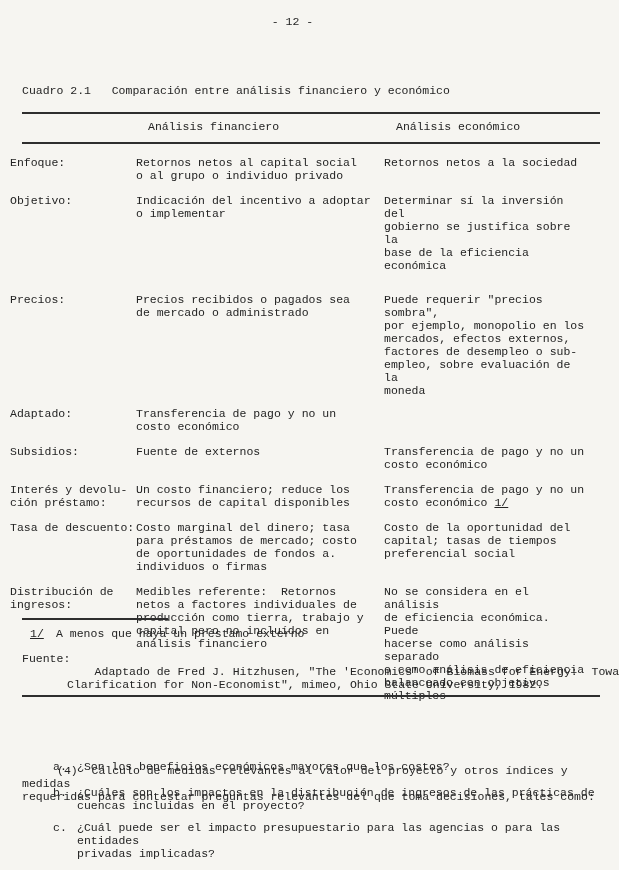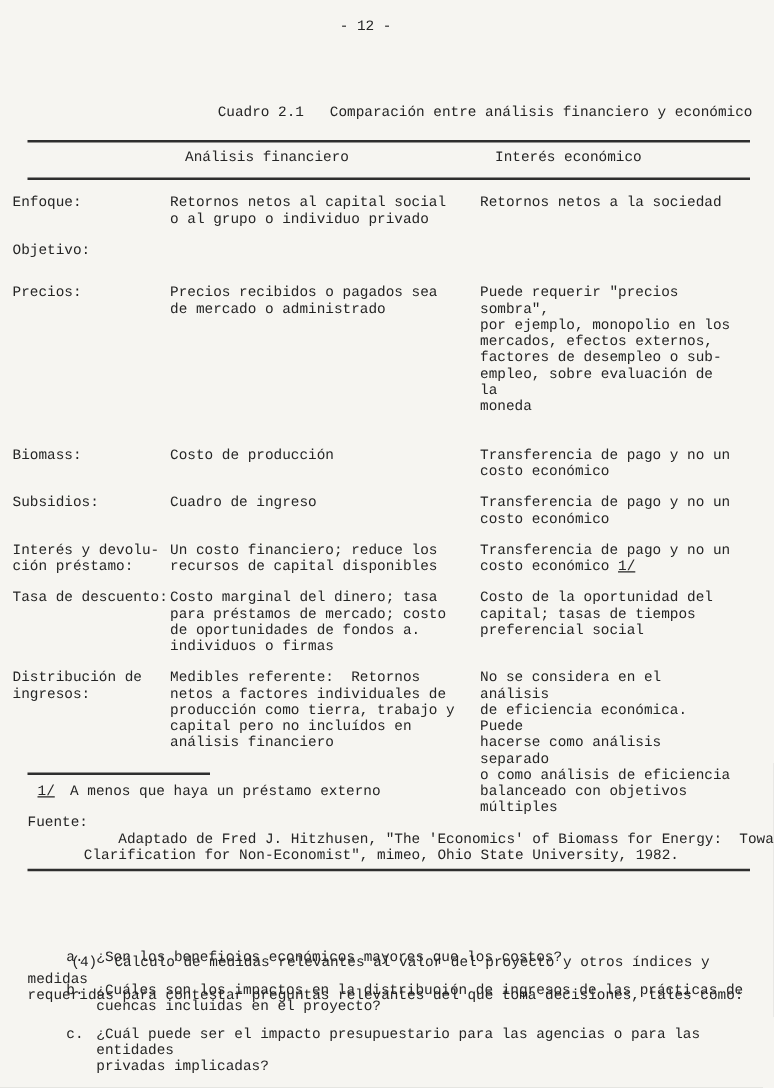--- a/index.html
+++ b/index.html
@@ -7,33 +7,33 @@
     position:relative;
     width:619px; height:870px;
     background:#f6f5f1;
     font-family:"Liberation Mono","DejaVu Sans Mono",monospace;
     font-size:11.5px; line-height:13px;
     color:#242424;
     overflow:hidden;
   }
   .pre { white-space:pre-wrap; }
   .page-number { position:absolute; top:15px; left:0; width:585px; text-align:center; }
-  .caption { position:absolute; top:84px; left:22px; width:580px;text-align:right; }
+  .caption { position:absolute; top:84px; left:22px; width:580px; }
   .rule { position:absolute; left:22px; width:578px; height:2px; background:#2e2e2e; }
   .rule-top { top:112px; }
   .rule-head { top:142px; }
   .rule-bottom { top:695px; }
   .thead {
     position:absolute; top:120px; left:22px; width:580px;
     display:grid; grid-template-columns:126px 248px 206px;
   }
   .tbody { position:absolute; top:156px; left:10px; width:580px; }
   .trow { display:grid; grid-template-columns:126px 248px 206px; margin-bottom:12px; }
   .trow:nth-child(2) { margin-bottom:21px; }
-  .trow:nth-child(3) { margin-bottom:26px; }
+  .trow:nth-child(3) { margin-bottom:10px; }
   .fn-rule { position:absolute; top:618px; left:22px; width:146px; height:2px; background:#2e2e2e; }
   .footnote { position:absolute; top:627px; left:30px; width:580px; }
   .footnote .marker { display:inline-block; width:26px; }
   .u { text-decoration:underline; }
   .source { position:absolute; top:652px; left:22px; width:592px; padding-left:45px; }
   .source .src-label { position:absolute; left:0; top:0; }
   .para { position:absolute; top:764px; left:22px; width:582px; text-indent:35px; }
   .list { position:absolute; top:760px; left:53px; width:562px; }
   .item { display:grid; grid-template-columns:24px 1fr; margin-bottom:13px; }
   .item:nth-child(2) { margin-bottom:9px; }
@@ -45,55 +45,59 @@
 
   <div class="page-number">- 12 -</div>
 
   <div class="caption pre">Cuadro 2.1   Comparación entre análisis financiero y económico</div>
 
   <div class="rule rule-top"></div>
 
   <div class="thead">
     <div></div>
     <div>Análisis financiero</div>
-    <div>Interés económico</div>
+    <div>Análisis económico</div>
   </div>
 
   <div class="rule rule-head"></div>
 
   <div class="tbody">
     <div class="trow">
       <div class="pre">Enfoque:</div>
       <div class="pre">Retornos netos al capital social
 o al grupo o individuo privado</div>
       <div class="pre">Retornos netos a la sociedad</div>
     </div>
     <div class="trow">
       <div class="pre">Objetivo:</div>
+      <div class="pre">Indicación del incentivo a adoptar
+o implementar</div>
+      <div class="pre">Determinar sí la inversión del
+gobierno se justifica sobre la
+base de la eficiencia económica</div>
     </div>
     <div class="trow">
       <div class="pre">Precios:</div>
       <div class="pre">Precios recibidos o pagados sea
 de mercado o administrado</div>
       <div class="pre">Puede requerir "precios sombra",
 por ejemplo, monopolio en los
 mercados, efectos externos,
 factores de desempleo o sub-
 empleo, sobre evaluación de la
 moneda</div>
     </div>
     <div class="trow">
-      <div class="pre">Biomass:</div>
-      <div class="pre">Costo de producción</div>
+      <div class="pre">Adaptado:</div>
       <div class="pre">Transferencia de pago y no un
 costo económico</div>
     </div>
     <div class="trow">
       <div class="pre">Subsidios:</div>
-      <div class="pre">Cuadro de ingreso</div>
+      <div class="pre">Fuente de externos</div>
       <div class="pre">Transferencia de pago y no un
 costo económico</div>
     </div>
     <div class="trow">
       <div class="pre">Interés y devolu-
 ción préstamo:</div>
       <div class="pre">Un costo financiero; reduce los
 recursos de capital disponibles</div>
       <div class="pre"><span>Transferencia de pago y no un
 costo económico </span><span class="u">1/</span></div>

